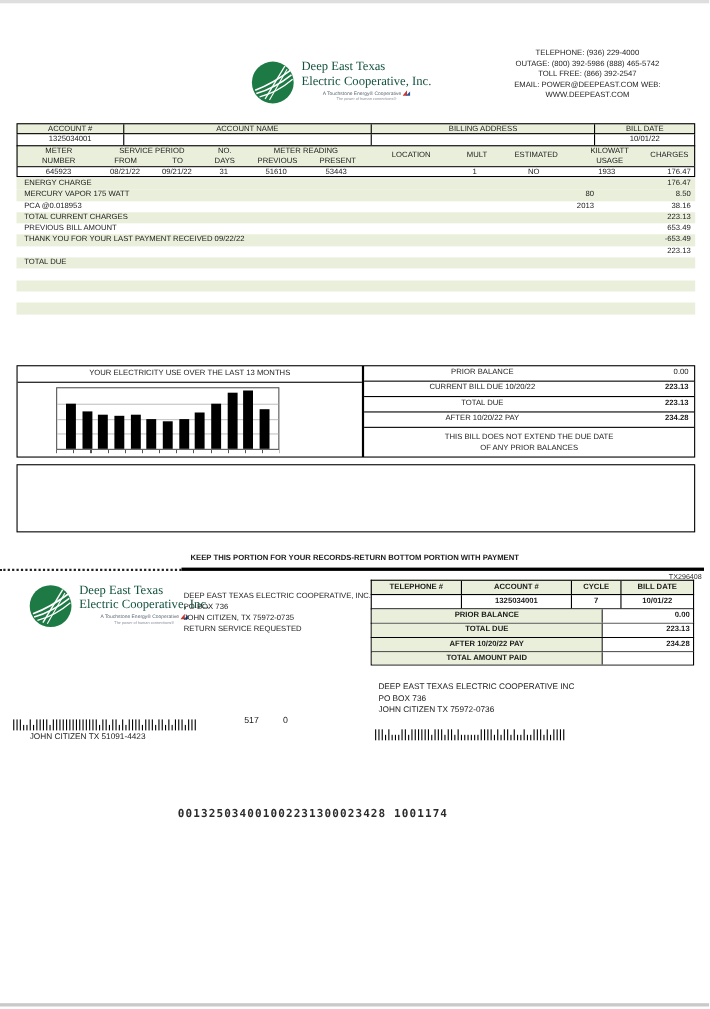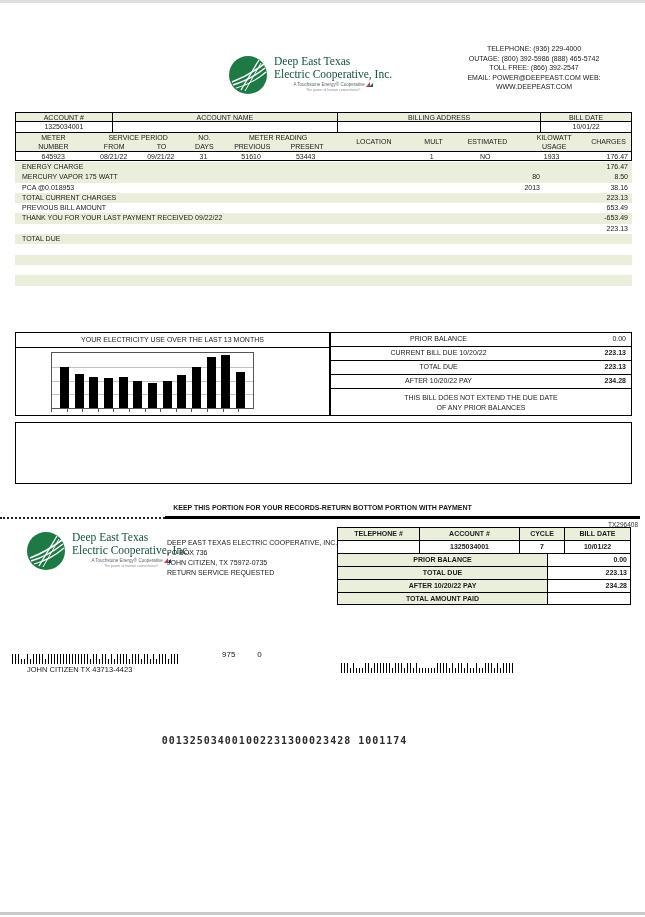--- a/index.html
+++ b/index.html
@@ -370,23 +370,28 @@
     <div class="st-row">
       <div class="st-lbl">AFTER 10/20/22 PAY</div>
       <div class="st-val">234.28</div>
     </div>
     <div class="st-row last">
       <div class="st-lbl">TOTAL AMOUNT PAID</div>
       <div class="st-val"></div>
     </div>
   </div>
 
+  <div class="remit-addr">
+    <div>DEEP EAST TEXAS ELECTRIC COOPERATIVE INC</div>
+    <div>PO BOX 736</div>
+    <div>JOHN CITIZEN TX 75972-0736</div>
+  </div>
 
   <div class="barcode bc-left"><i class="bc t"></i><i class="bc t"></i><i class="bc t"></i><i class="bc"></i><i class="bc"></i><i class="bc t"></i><i class="bc"></i><i class="bc t"></i><i class="bc t"></i><i class="bc t"></i><i class="bc t"></i><i class="bc"></i><i class="bc t"></i><i class="bc t"></i><i class="bc t"></i><i class="bc t"></i><i class="bc t"></i><i class="bc t"></i><i class="bc t"></i><i class="bc t"></i><i class="bc t"></i><i class="bc t"></i><i class="bc t"></i><i class="bc t"></i><i class="bc t"></i><i class="bc t"></i><i class="bc"></i><i class="bc t"></i><i class="bc t"></i><i class="bc"></i><i class="bc t"></i><i class="bc t"></i><i class="bc"></i><i class="bc t"></i><i class="bc"></i><i class="bc t"></i><i class="bc t"></i><i class="bc t"></i><i class="bc t"></i><i class="bc"></i><i class="bc t"></i><i class="bc t"></i><i class="bc t"></i><i class="bc"></i><i class="bc t"></i><i class="bc t"></i><i class="bc"></i><i class="bc t"></i><i class="bc"></i><i class="bc t"></i><i class="bc t"></i><i class="bc t"></i><i class="bc"></i><i class="bc t"></i><i class="bc t"></i><i class="bc t"></i></div>
   <div class="barcode bc-remit"><i class="bc t"></i><i class="bc t"></i><i class="bc t"></i><i class="bc"></i><i class="bc t"></i><i class="bc"></i><i class="bc"></i><i class="bc"></i><i class="bc t"></i><i class="bc t"></i><i class="bc"></i><i class="bc t"></i><i class="bc t"></i><i class="bc t"></i><i class="bc t"></i><i class="bc t"></i><i class="bc t"></i><i class="bc"></i><i class="bc t"></i><i class="bc t"></i><i class="bc t"></i><i class="bc"></i><i class="bc t"></i><i class="bc t"></i><i class="bc"></i><i class="bc t"></i><i class="bc"></i><i class="bc"></i><i class="bc"></i><i class="bc"></i><i class="bc"></i><i class="bc"></i><i class="bc t"></i><i class="bc t"></i><i class="bc t"></i><i class="bc t"></i><i class="bc"></i><i class="bc t"></i><i class="bc"></i><i class="bc t"></i><i class="bc t"></i><i class="bc"></i><i class="bc t"></i><i class="bc"></i><i class="bc"></i><i class="bc t"></i><i class="bc"></i><i class="bc"></i><i class="bc t"></i><i class="bc t"></i><i class="bc t"></i><i class="bc"></i><i class="bc t"></i><i class="bc"></i><i class="bc t"></i><i class="bc t"></i><i class="bc t"></i><i class="bc t"></i></div>
 
   <div class="mailcode">
-    <span>975</span><span class="gap"></span><span>0</span>
-  </div>
-  <div class="cust-line">JOHN CITIZEN TX 43713-4423</div>
+    <span>517</span><span class="gap"></span><span>0</span>
+  </div>
+  <div class="cust-line">JOHN CITIZEN TX 51091-4423</div>
 
   <div class="ocr">001325034001002231300023428 1001174</div>
 </div>
 
 </body></html>

